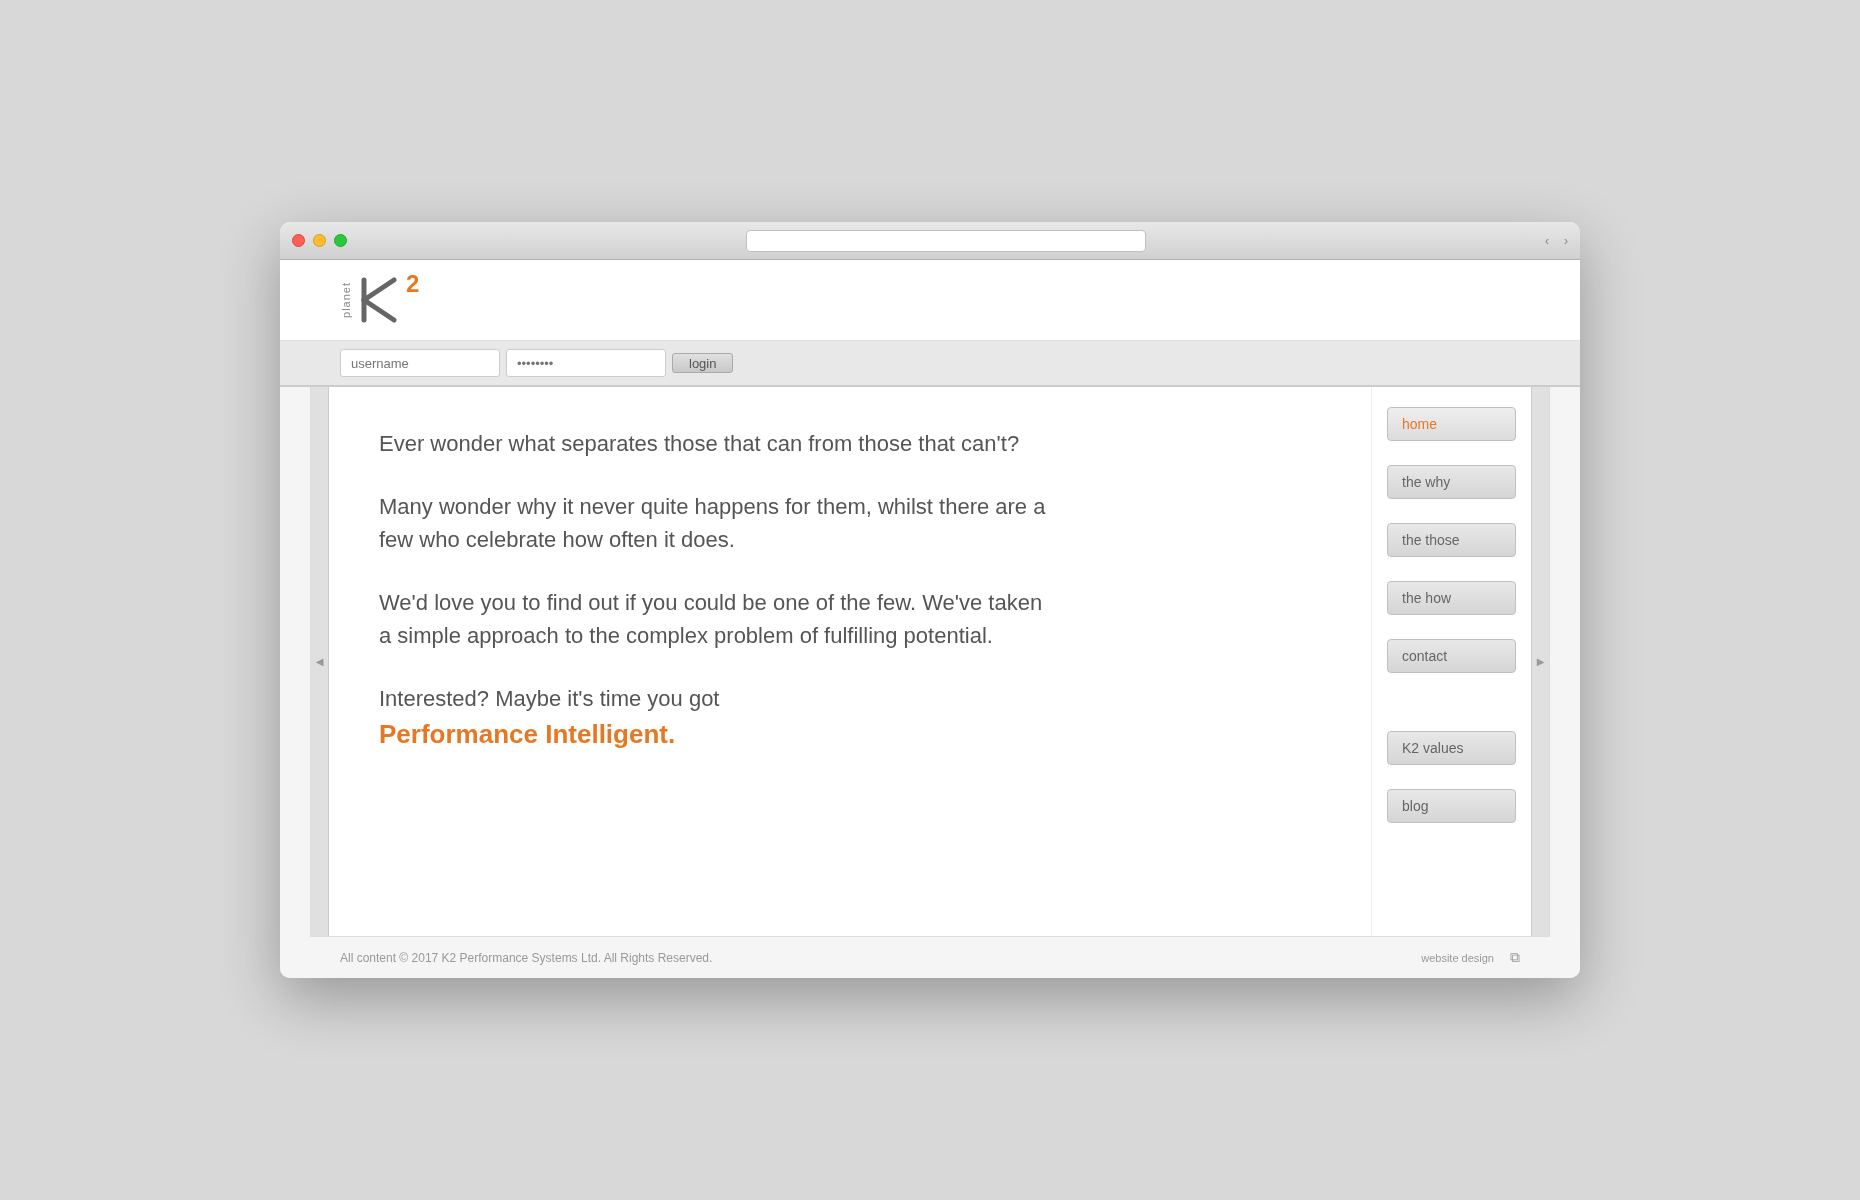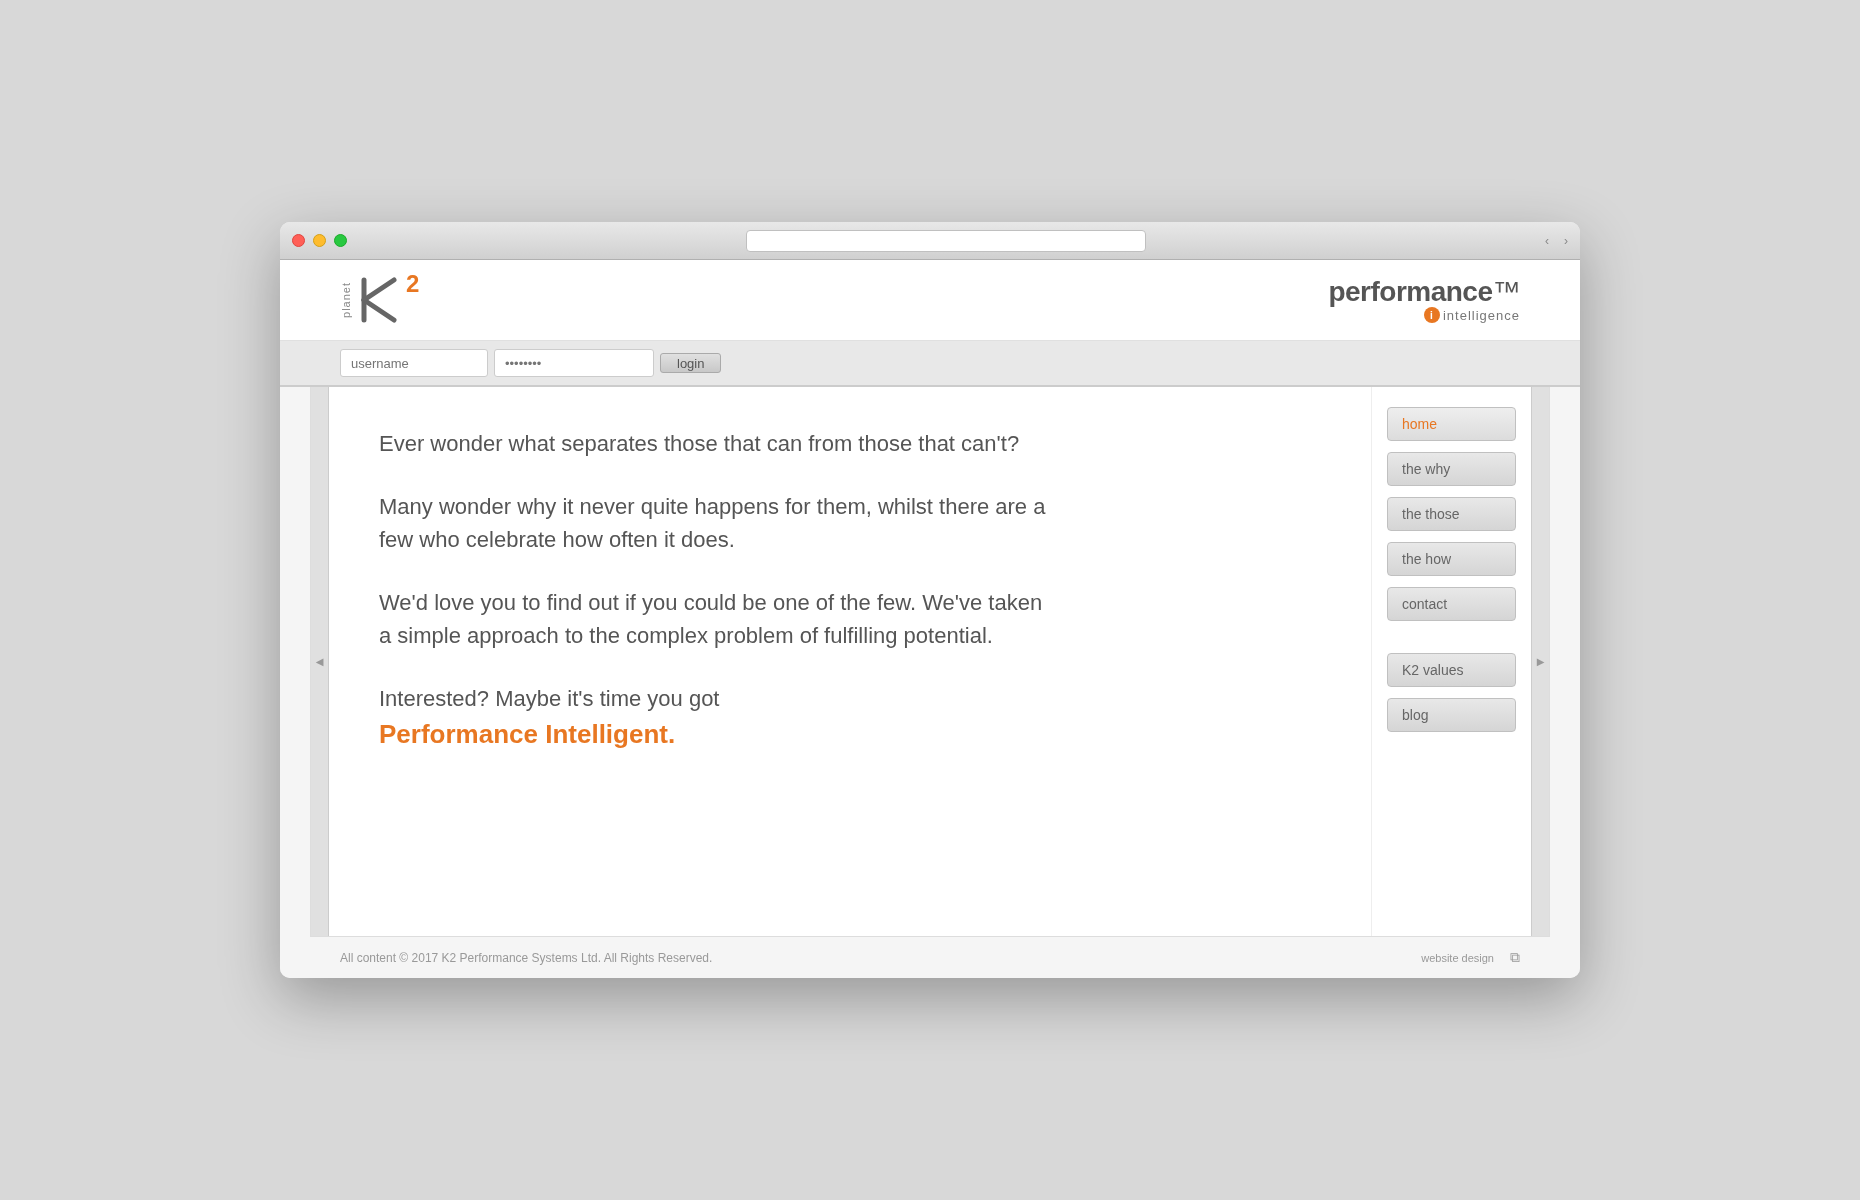--- a/index.html
+++ b/index.html
@@ -169,21 +169,21 @@
       padding: 0 10px;
       border: 1px solid #ccc;
       border-radius: 3px;
       background: white;
       font-size: 13px;
       color: #999;
       outline: none;
     }
 
     .login-bar input[type="text"] {
-      width: 148px;
+      width: 160px;
     }
 
     .login-bar input[type="password"] {
       width: 160px;
     }
 
     .login-btn {
       height: 20px;
       padding: 0 16px;
       background: linear-gradient(to bottom, #e0e0e0, #c8c8c8);
@@ -248,21 +248,21 @@
       color: #e87722;
       font-weight: 600;
       font-size: 26px;
     }
 
     .sidebar {
       width: 160px;
       padding: 20px 15px;
       display: flex;
       flex-direction: column;
-      gap: 11px;
+      gap: 24px;
       border-left: 1px solid #eee;
     }
 
     .nav-btn {
       display: block;
       padding: 8px 14px;
       background: linear-gradient(to bottom, #e8e8e8, #d5d5d5);
       border: 1px solid #c0c0c0;
       border-radius: 4px;
       font-size: 14px;
@@ -334,29 +334,20 @@
         <div class="logo-k2">
           <svg width="50" height="50" viewBox="0 0 50 50">
             <line x1="8" y1="5" x2="8" y2="45" stroke="#666" stroke-width="5" stroke-linecap="round"></line>
             <line x1="8" y1="25" x2="38" y2="5" stroke="#666" stroke-width="5" stroke-linecap="round"></line>
             <line x1="8" y1="25" x2="38" y2="45" stroke="#666" stroke-width="5" stroke-linecap="round"></line>
           </svg>
           <span class="logo-superscript">2</span>
         </div>
       </div>
 
-      <div class="perf-logo">
-        <div class="perf-logo-text">
-          <span class="bold">performance</span><span>™</span>
-        </div>
-        <div class="perf-logo-sub">
-          <span class="circle-i">i</span>
-          <span>intelligence</span>
-        </div>
-      </div>
     </div>
 
     <div class="login-bar">
       <input type="text" placeholder="username" style="">
       <input type="password" placeholder="••••••••" style="">
       <button class="login-btn">login</button>
     </div>
 
     <div class="main-content">
       <div class="scroll-handle-left">

